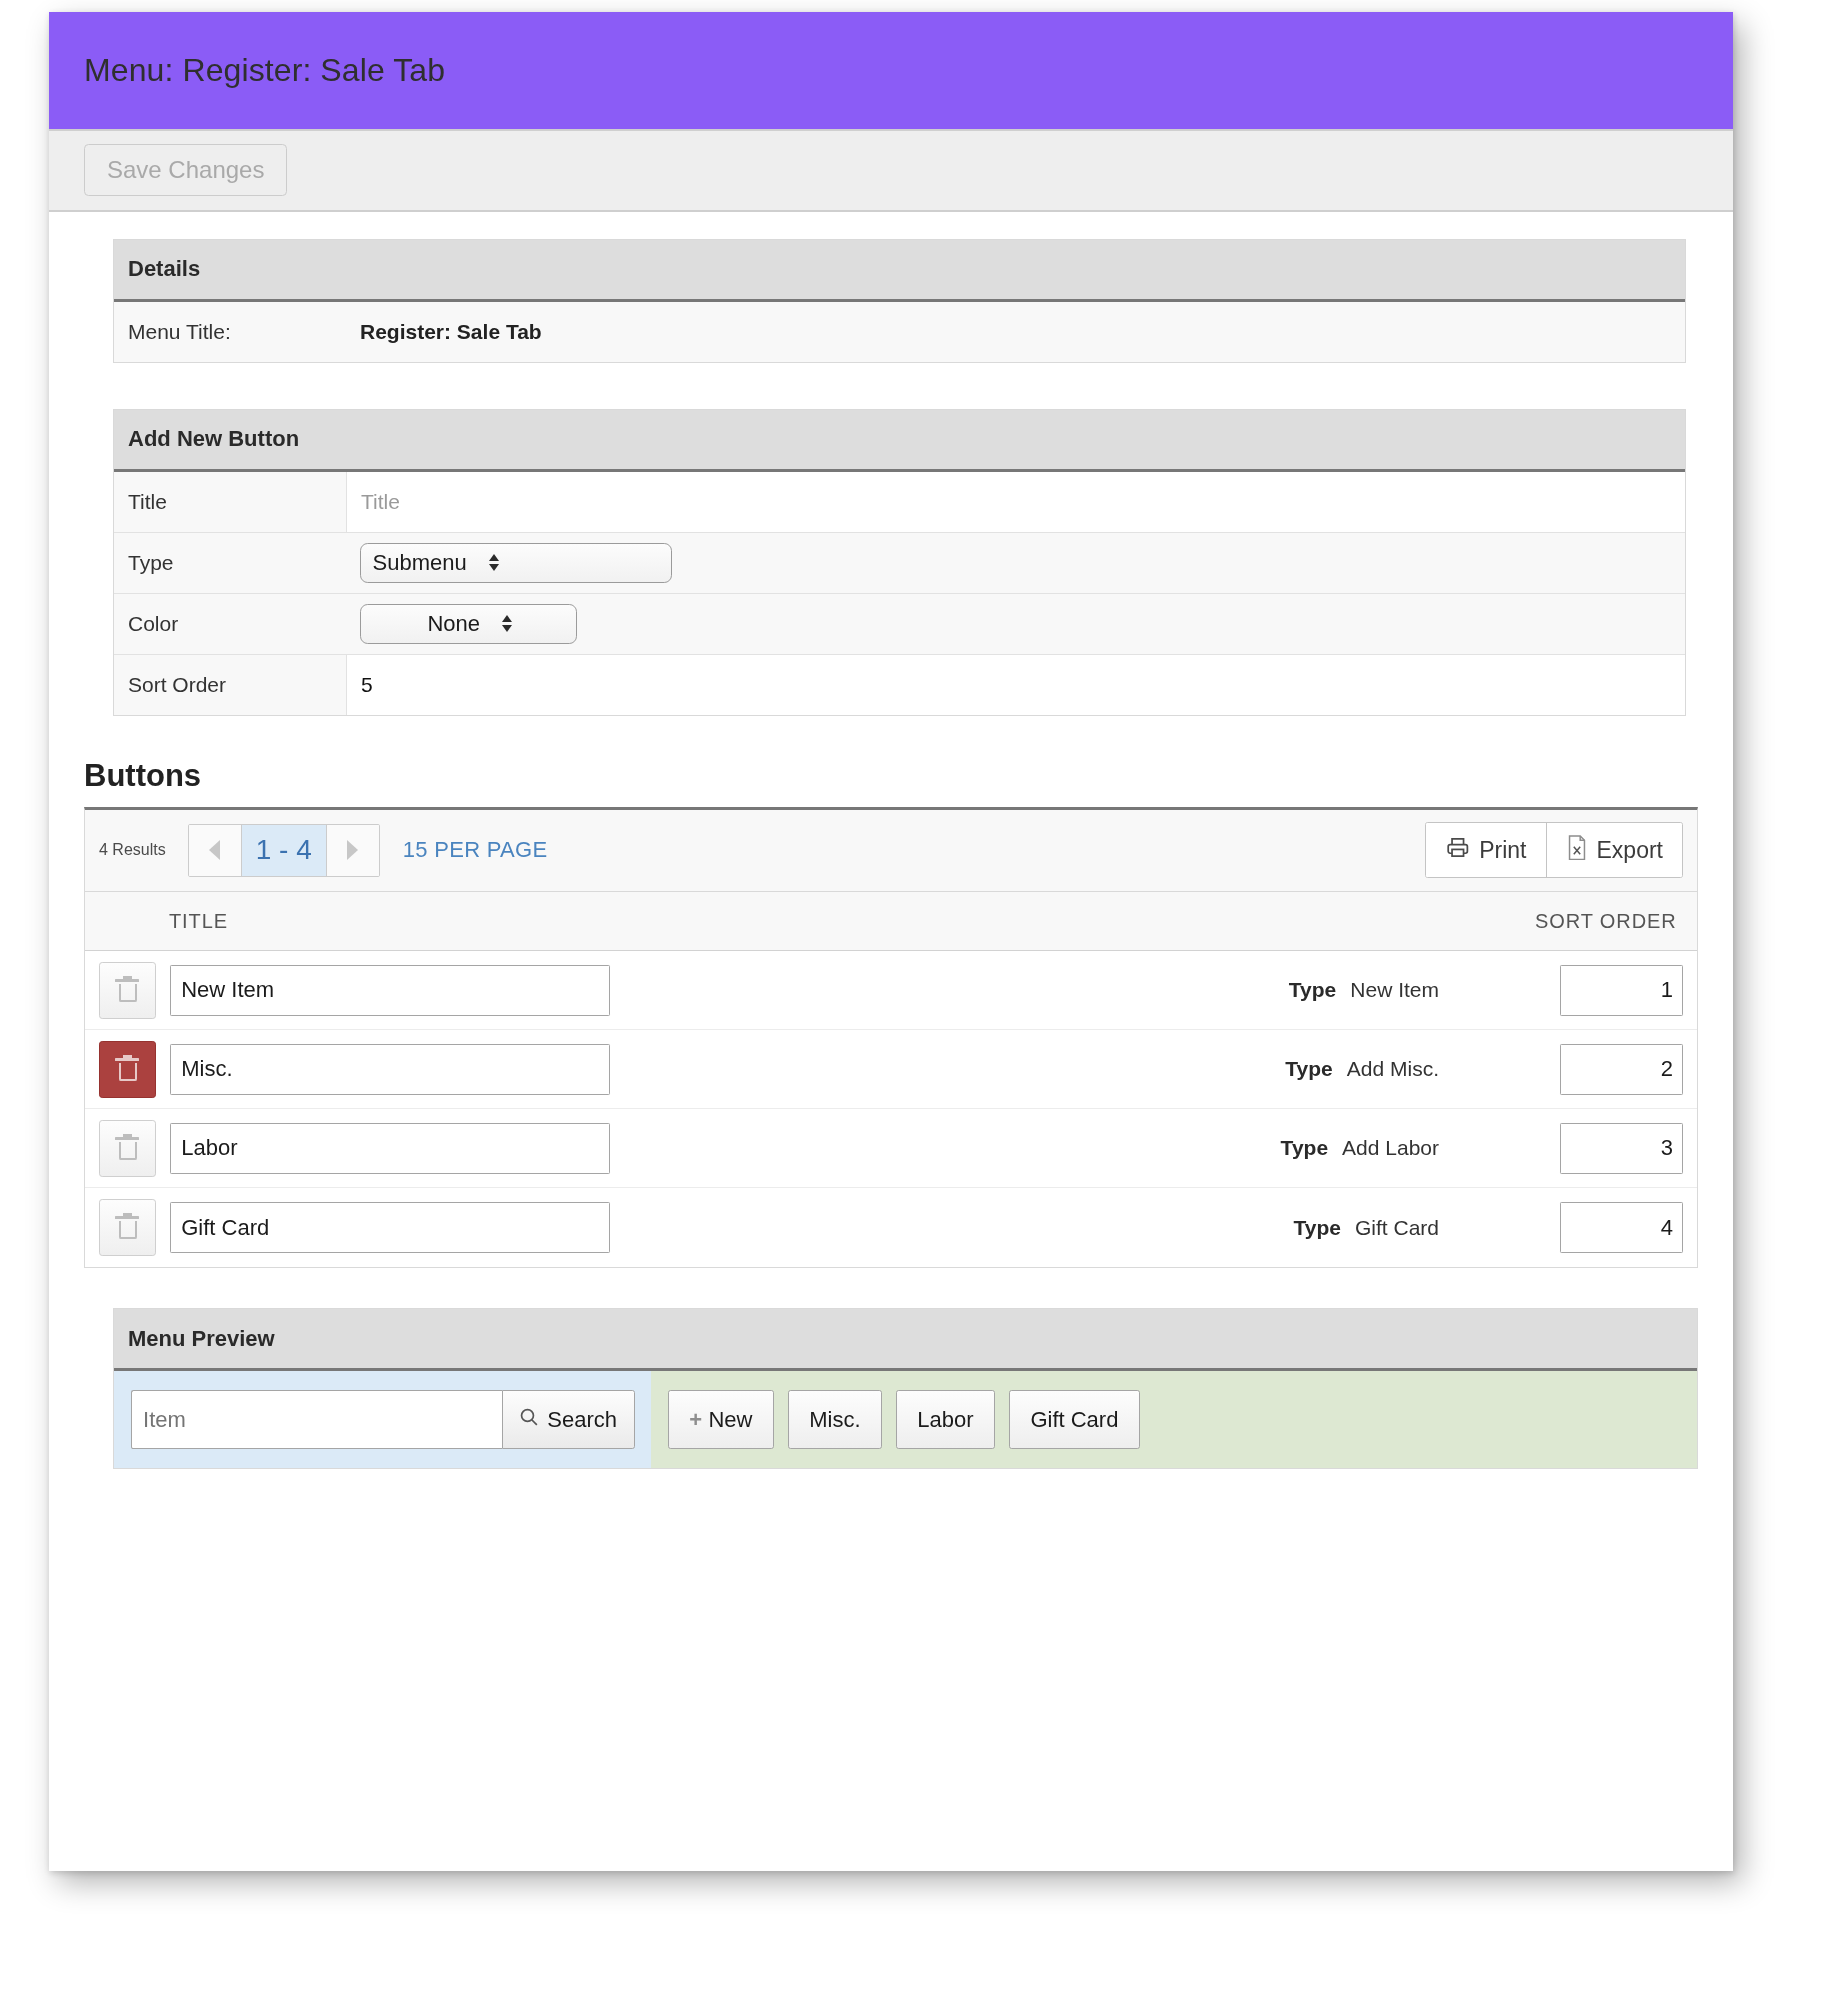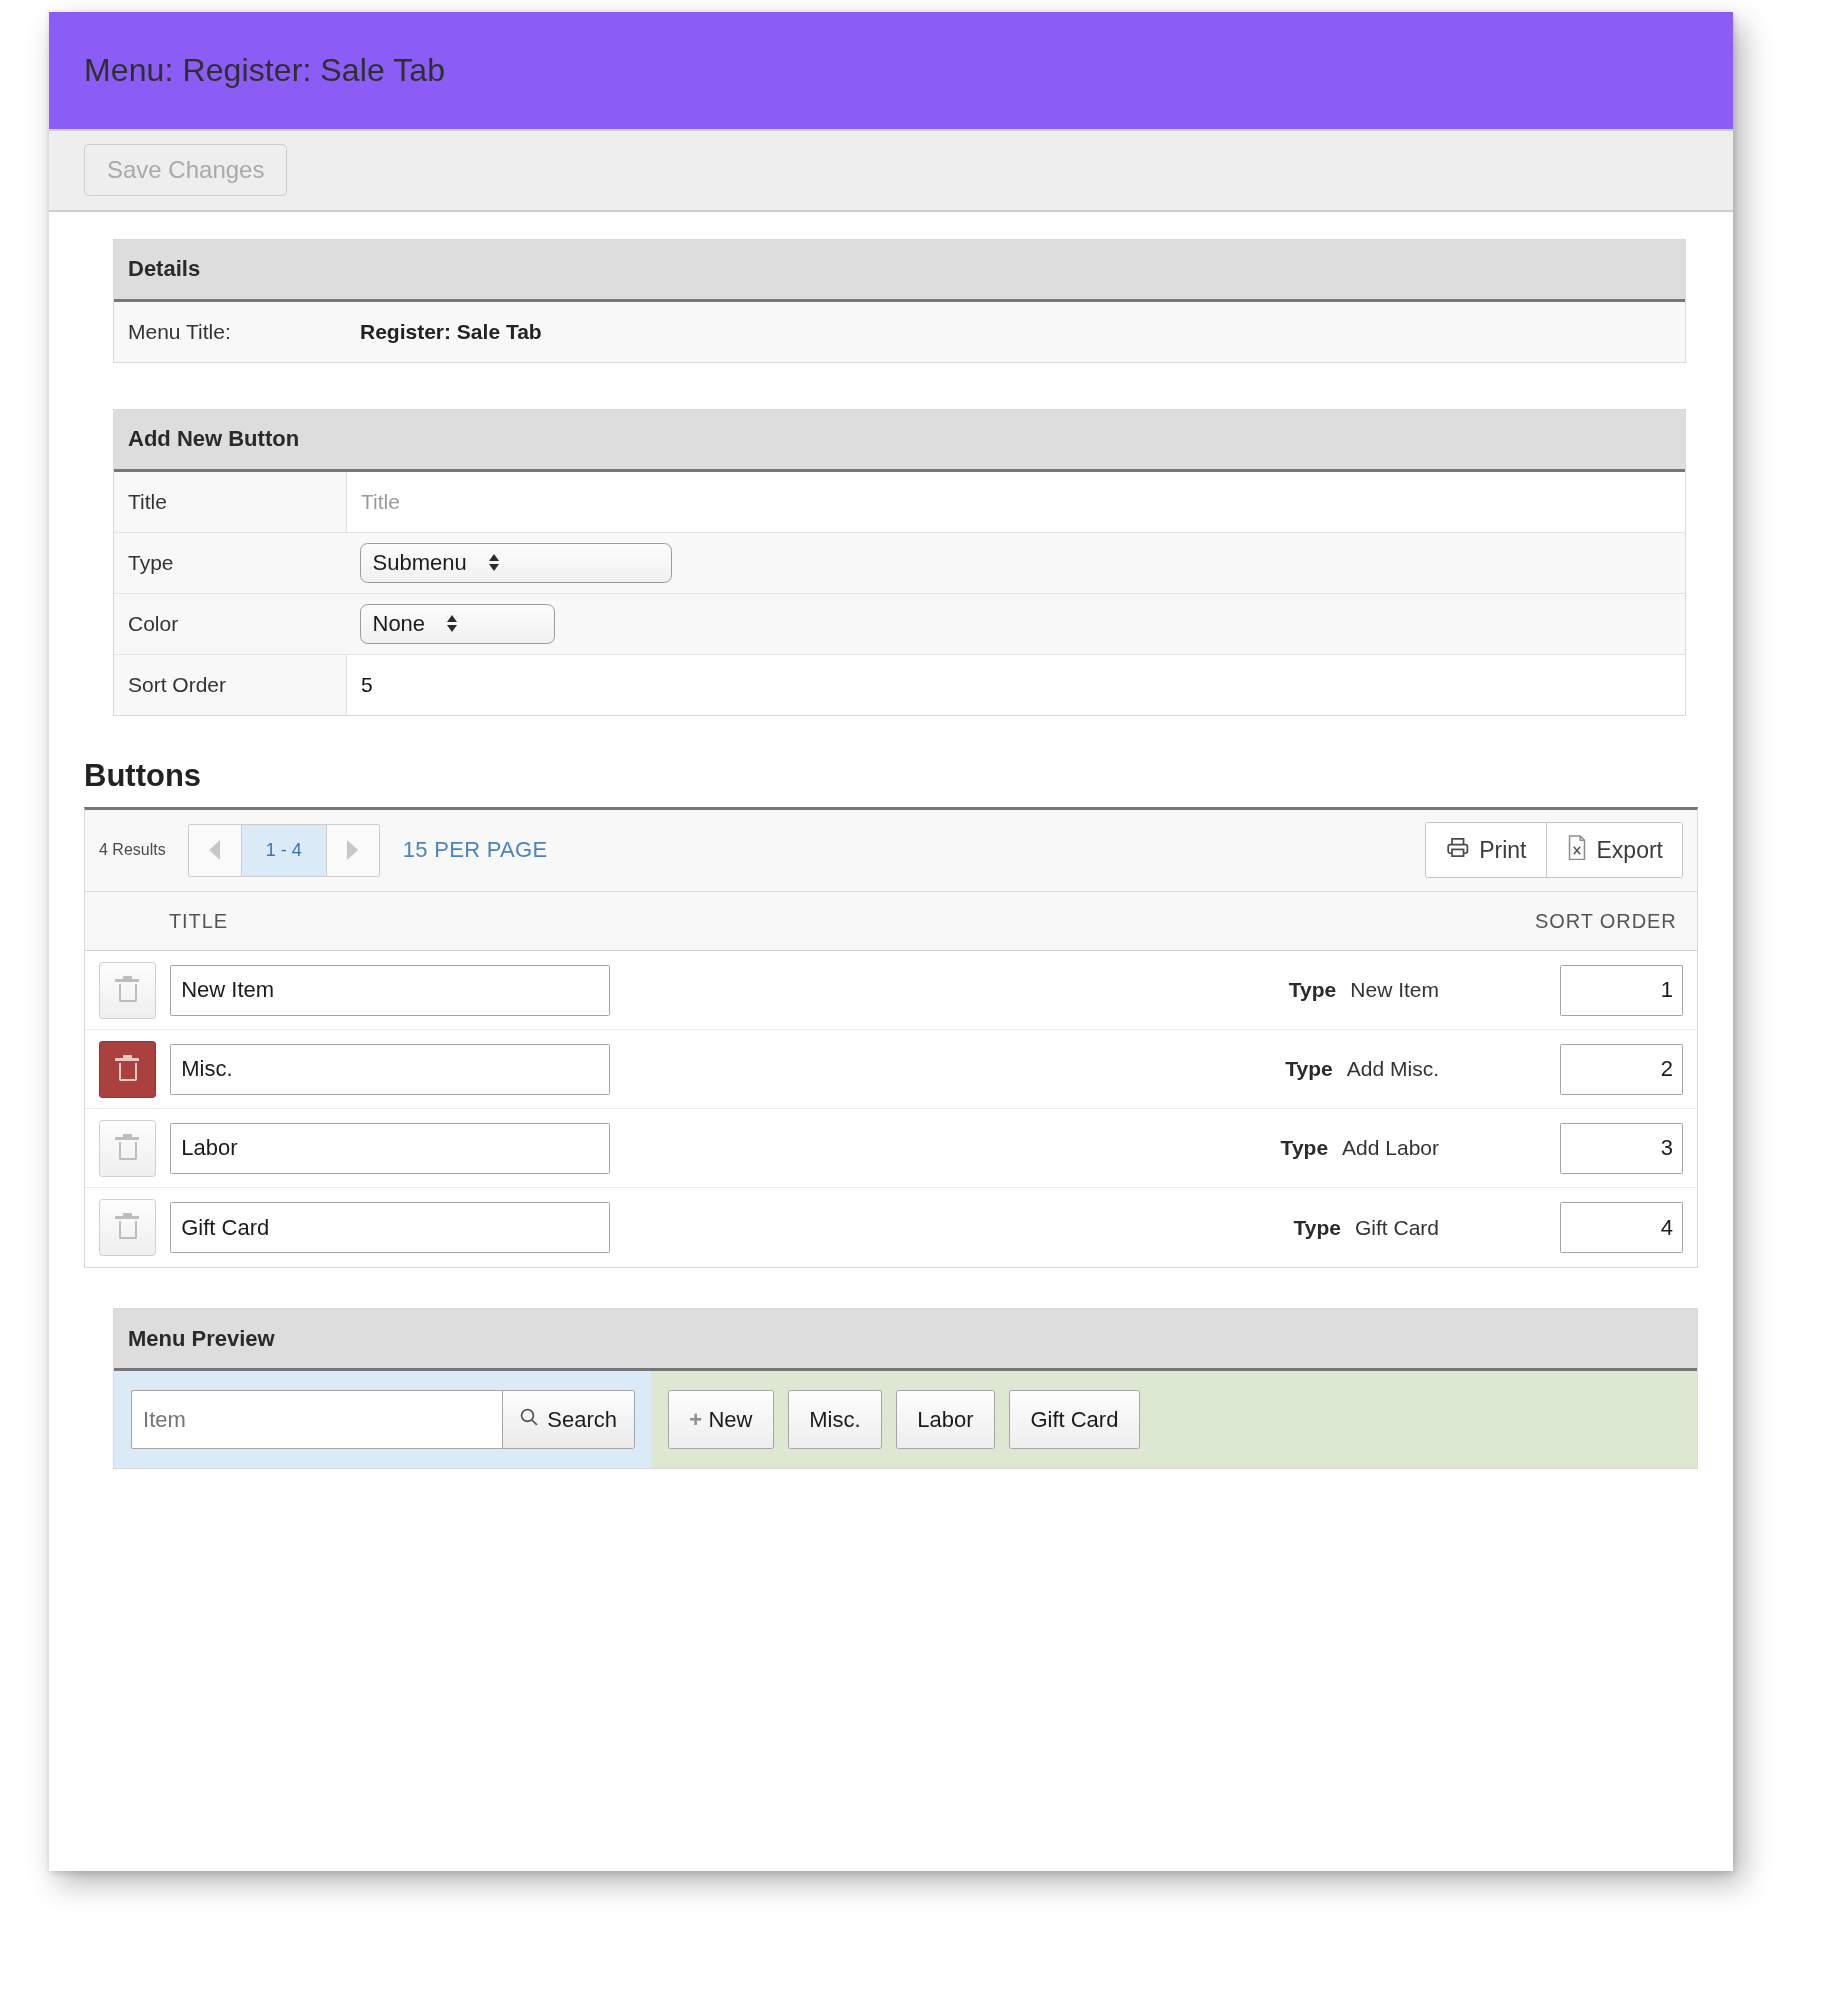--- a/index.html
+++ b/index.html
@@ -135,21 +135,21 @@
     margin-left: 22px; gap: 3.2px;
   }
   .ar-up, .ar-dn {
     width: 0; height: 0;
     border-left: 5.8px solid transparent;
     border-right: 5.8px solid transparent;
   }
   .ar-up { border-bottom: 7.7px solid #2b2b2b; }
   .ar-dn { border-top: 7.7px solid #2b2b2b; }
   .sel-type { width: 312px; }
-  .sel-color { width: 195px; }
+  .sel-color { width: 217px; justify-content: center; }
   
   .addbar {
     margin-top: 3.8px;
     width: 1029px;
     background: #8c8c8c;
     color: #ffffff;
     font-size: 23px;
     font-weight: bold;
     text-align: center;
     padding: 16.6px 0;
@@ -190,21 +190,21 @@
     display: flex; align-items: center; justify-content: center;
     background: #fafafa;
     border-right: 0.6px solid #cccccc;
   }
   .pg-arrow.right { border-right: none; border-left: 0.6px solid #cccccc; }
   .tri-l { width:0;height:0;border-top:10.2px solid transparent;border-bottom:10.2px solid transparent;border-right:11.5px solid #c7c7c7; }
   .tri-r { width:0;height:0;border-top:10.2px solid transparent;border-bottom:10.2px solid transparent;border-left:11.5px solid #c7c7c7; }
   .pg-range {
     min-width: 84px;
     display:flex;align-items:center;justify-content:center;
-    background:#dbeaf7; color:#3b72b0; font-size:18px;
+    background:#dbeaf7; color:#3b72b0; font-size:28px;
   }
   .per-page {
     font-size: 22px; color: #4a84bf;
     margin-left: 23px; letter-spacing: 0.3px;
     cursor: pointer;
   }
   .grid-tools-right {
     margin-left: auto;
     display: flex;
     border: 0.6px solid #c4c4c4;

